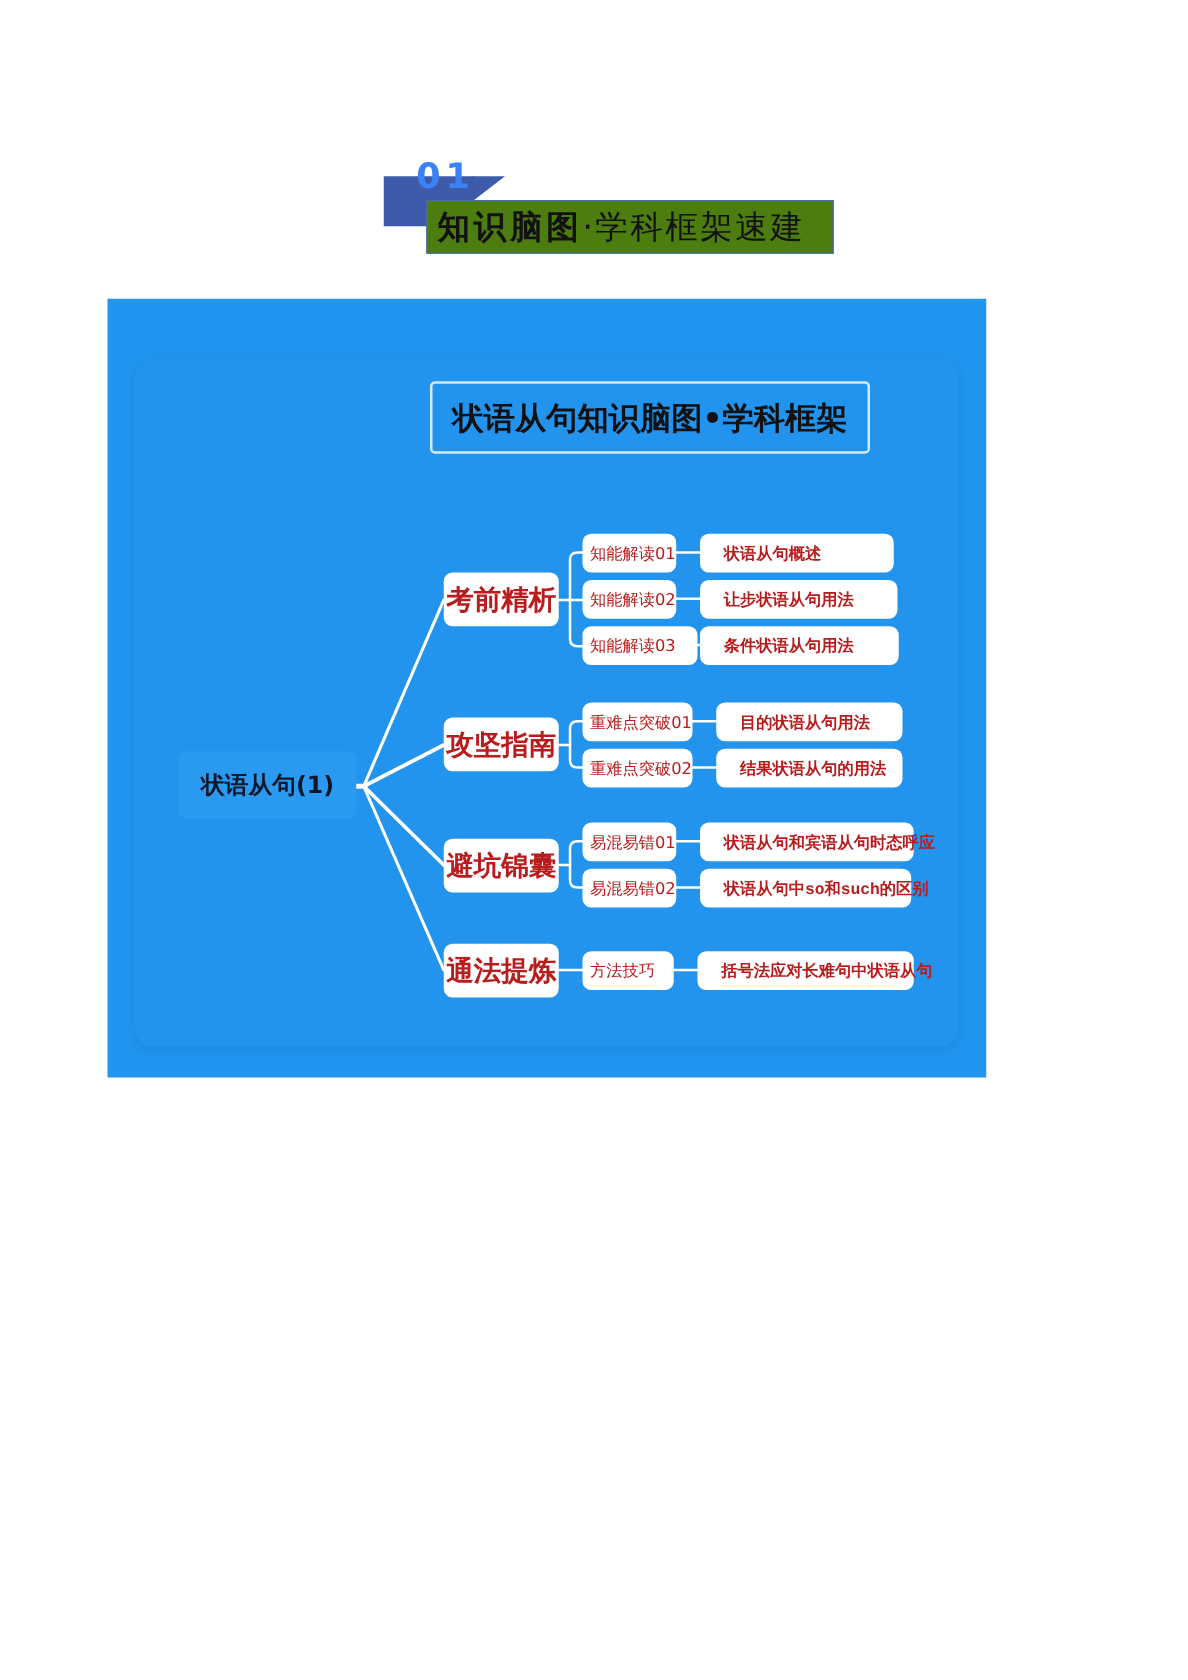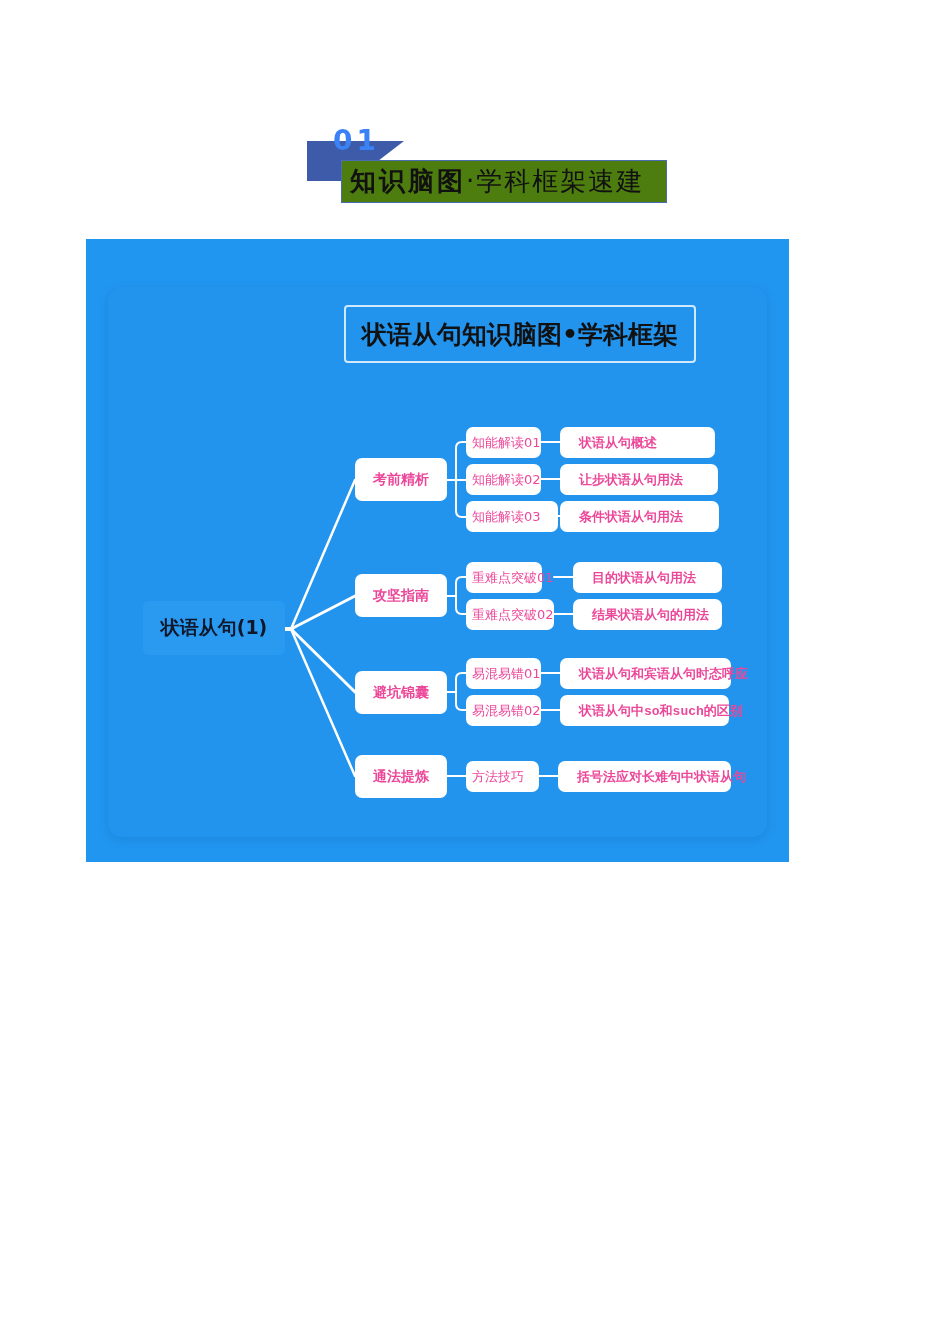--- a/index.html
+++ b/index.html
@@ -20,22 +20,22 @@
   .card { position:absolute; left:108px; top:287px; width:659px; height:550px; border-radius:14px;
          background:#2294ee; box-shadow:0 3px 10px rgba(10,70,140,0.18); }
   .title-box { position:absolute; left:344px; top:305px; width:352px; height:58px; box-sizing:border-box;
          border:2px solid #cfeaff; border-radius:4px; display:flex; align-items:center; justify-content:center;
          font-size:25px; font-weight:bold; color:#111; }
   svg.links { position:absolute; left:0; top:0; }
   .root { position:absolute; left:143px; top:601px; width:142px; height:54px; border-radius:6px;
          background:#2a9af1; display:flex; align-items:center; justify-content:center;
          color:#0f172a; font-size:19px; font-weight:bold; }
   .node { position:absolute; background:#fff; border-radius:7px; display:flex; align-items:center;
-         box-sizing:border-box; color:#ec4899; white-space:nowrap; }
-  .l1 { left:355px; width:92px; height:43px; justify-content:center; font-size:14px; font-weight:bold; }
+         box-sizing:border-box; color:#b91c1c; white-space:nowrap; }
+  .l1 { left:355px; width:92px; height:43px; justify-content:center; font-size:22px; font-weight:bold; }
   .l2 { height:31px; padding-left:6px; font-size:13px; }
   .l3 { height:31px; padding-left:19px; font-size:13px; font-weight:bold;font-family:Liberation Mono, monospace; }
 </style>
 </head>
 <body>
 
 <div class="hdr-tab"></div>
 <div class="hdr-tab-slant"></div>
 <div class="hdr-num">01</div>
 <div class="hdr-box">
@@ -82,21 +82,21 @@
 <div class="root">状语从句(1)</div>
 
 <div class="node l1" style="top:458px">考前精析</div>
 <div class="node l1" style="top:574px">攻坚指南</div>
 <div class="node l1" style="top:671px">避坑锦囊</div>
 <div class="node l1" style="top:755px">通法提炼</div>
 
 <div class="node l2" style="left:466px;top:427px;width:75px">知能解读01</div>
 <div class="node l2" style="left:466px;top:464px;width:75px">知能解读02</div>
 <div class="node l2" style="left:466px;top:501px;width:92px">知能解读03</div>
-<div class="node l2" style="left:466px;top:562px;width:76px">重难点突破01</div>
+<div class="node l2" style="left:466px;top:562px;width:88px">重难点突破01</div>
 <div class="node l2" style="left:466px;top:599px;width:88px">重难点突破02</div>
 <div class="node l2" style="left:466px;top:658px;width:75px">易混易错01</div>
 <div class="node l2" style="left:466px;top:695px;width:75px">易混易错02</div>
 <div class="node l2" style="left:466px;top:761px;width:73px">方法技巧</div>
 
 <div class="node l3" style="left:560px;top:427px;width:155px">状语从句概述</div>
 <div class="node l3" style="left:560px;top:464px;width:158px">让步状语从句用法</div>
 <div class="node l3" style="left:560px;top:501px;width:159px">条件状语从句用法</div>
 <div class="node l3" style="left:573px;top:562px;width:149px">目的状语从句用法</div>
 <div class="node l3" style="left:573px;top:599px;width:149px">结果状语从句的用法</div>

